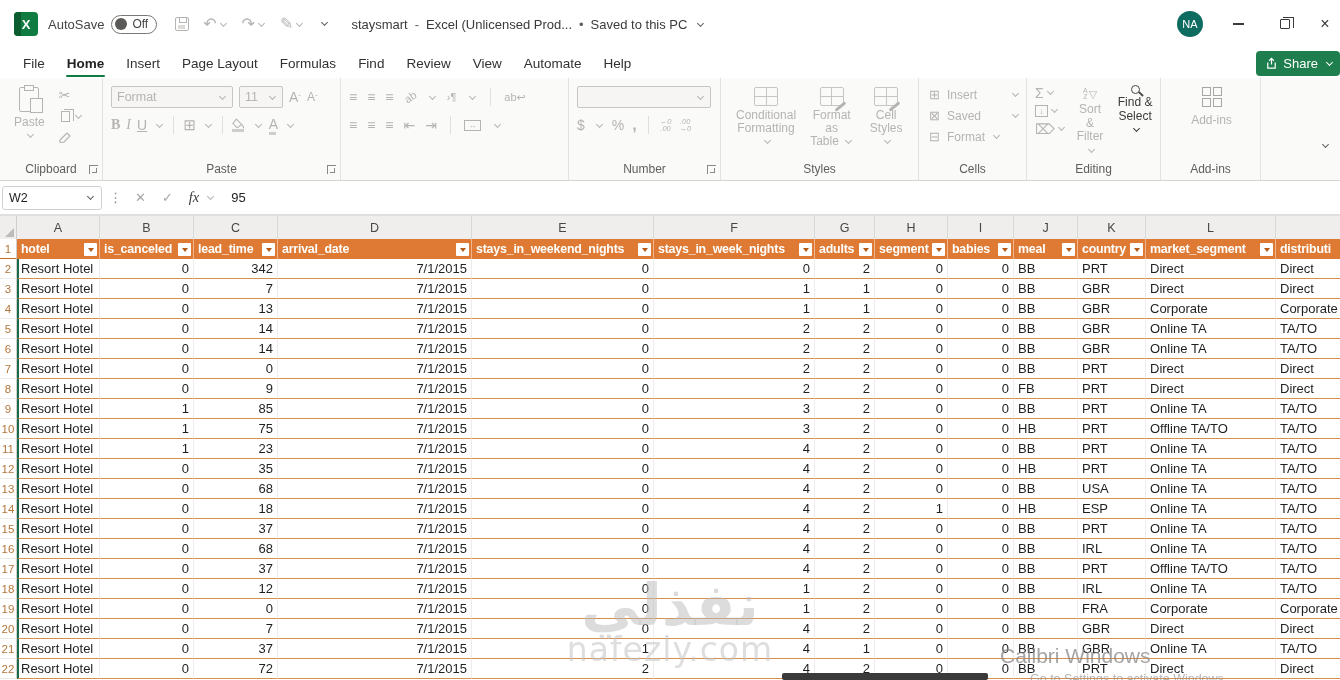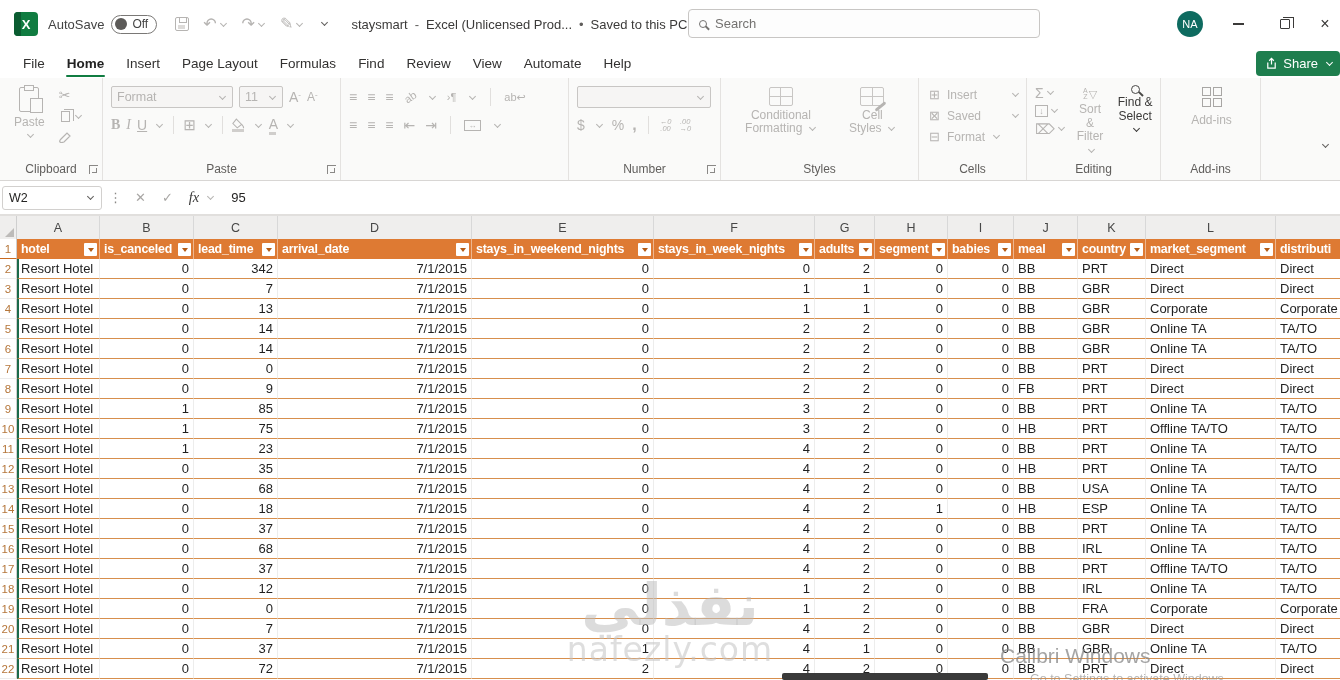--- a/index.html
+++ b/index.html
@@ -152,24 +152,20 @@
         </span>
     </div>
     <div class="doctitle">
       <span>staysmart</span>
       <span class="dim">-</span>
       <span>Excel (Unlicensed Prod...</span>
       <span class="dim">•</span>
       <span>Saved to this PC</span>
       <span class="chev" style="color:#605e5c"></span>
     </div>
-    <div class="searchbox">
-      <span class="smag"></span>
-      <span>Search</span>
-    </div>
     <span class="avatar">NA</span>
     <span class="winbtn" style="left:1216px">
         <span class="minline"></span>
       </span>
     <span class="winbtn" style="left:1263px">
         <span class="rest"></span>
       </span>
     <span class="winbtn" style="left:1303px;font-size:16px">×</span>
   </header>
 
@@ -322,20 +318,24 @@
           <span>Number</span>
           <span class="lnch"></span>
         </div>
     </div>
 
     <div class="grp" style="width:198px">
       <div class="grp-body" style="justify-content:space-around;padding-top:8px">
         <div class="styl">
           <span class="cfic"></span>
           <span><span>Conditional</span><br><span>Formatting</span> <span class="chev"></span></span>
+        </div>
+        <div class="styl">
+          <span class="cfic brushline"></span>
+          <span><span>Format as</span><br><span>Table</span> <span class="chev"></span></span>
         </div>
         <div class="styl">
           <span class="cfic brushline"></span>
           <span><span>Cell</span><br><span>Styles</span> <span class="chev"></span></span>
         </div>
       </div>
       <div class="grp-label">
           <span>Styles</span>
         </div>
     </div>

